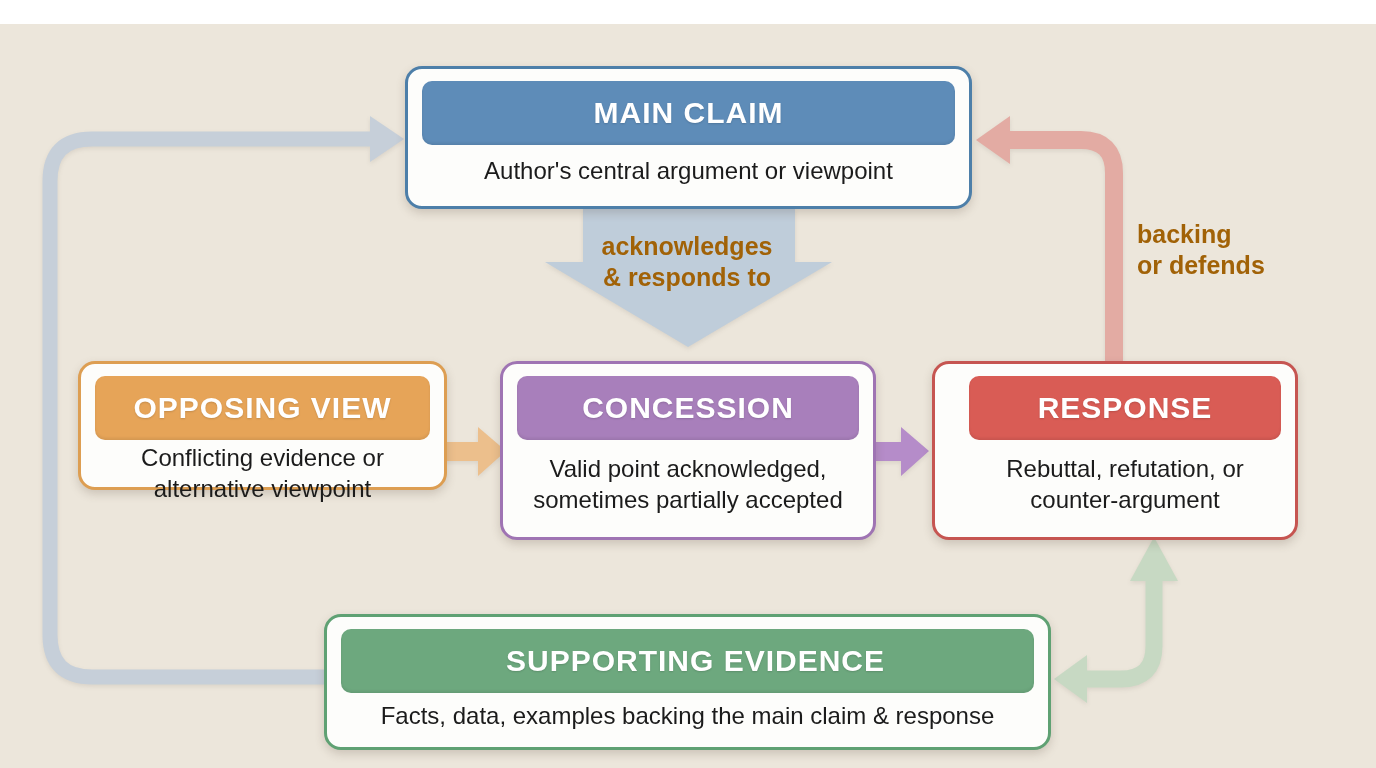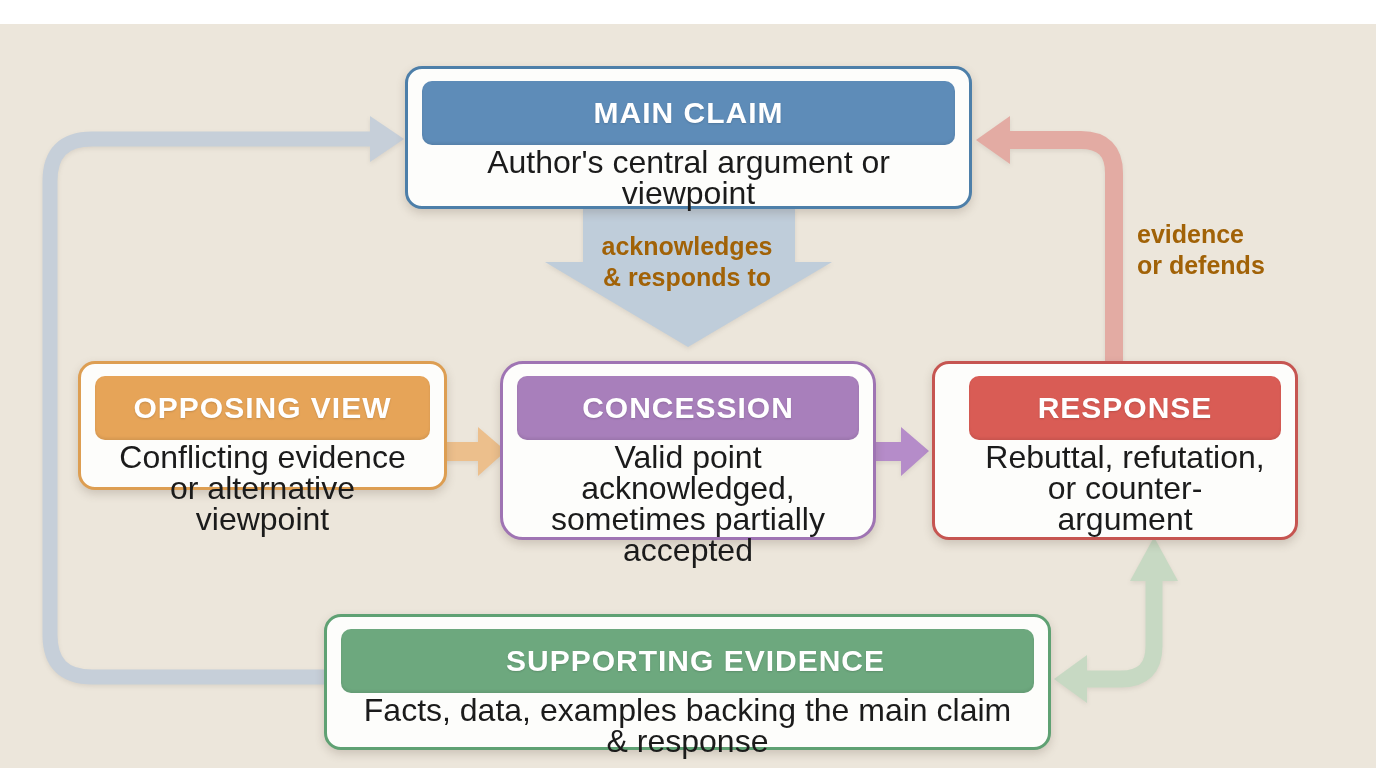--- a/index.html
+++ b/index.html
@@ -45,21 +45,21 @@
     text-shadow: 0 1px 2px rgba(0,0,0,0.15);
     white-space: nowrap;
   }
   .node-body {
     flex: 1 1 auto;
     display: flex;
     align-items: center;
     justify-content: center;
     text-align: center;
     color: #1b1b1b;
-    font-size: 32px;
+    font-size: 24px;
     line-height: 31px;
     padding: 2px 12px;
   }
   .edge-label {
     position: absolute;
     z-index: 3;
     font-weight: bold;
     color: #a16207;
     font-size: 25px;
     line-height: 31px;
@@ -106,21 +106,21 @@
     <div class="node-body">Author's central argument or viewpoint</div>
   </div>
 
   <div class="node" id="node-opposing" style="border-color: rgb(221, 158, 82);">
     <div class="node-header" style="background-color: rgb(230, 164, 88);">
       <span class="node-title">OPPOSING VIEW</span>
     </div>
     <div class="node-body">Conflicting evidence or alternative viewpoint</div>
   </div>
 
-  <div class="node" id="node-concession" style="border-color: rgb(159, 116, 179); border-radius: 23px;">
+  <div class="node" id="node-concession" style="border-color: rgb(159, 116, 179);">
     <div class="node-header" style="background-color: rgb(168, 127, 187);">
       <span class="node-title">CONCESSION</span>
     </div>
     <div class="node-body">Valid point acknowledged, sometimes partially accepted</div>
   </div>
 
   <div class="node" id="node-response" style="border-color: rgb(198, 85, 81); padding-left: 34px;">
     <div class="node-header" style="background-color: rgb(217, 92, 85);">
       <span class="node-title">RESPONSE</span>
     </div>
@@ -133,17 +133,17 @@
     </div>
     <div class="node-body">Facts, data, examples backing the main claim &amp; response</div>
   </div>
 
   <div class="edge-label centered" id="label-acknowledges">
     <div>acknowledges</div>
     <div>&amp; responds to</div>
   </div>
 
   <div class="edge-label" id="label-supports">
-    <div>evidence</div>
+    <div>backing</div>
     <div>or defends</div>
   </div>
 
 </div>
 
 </body></html>

